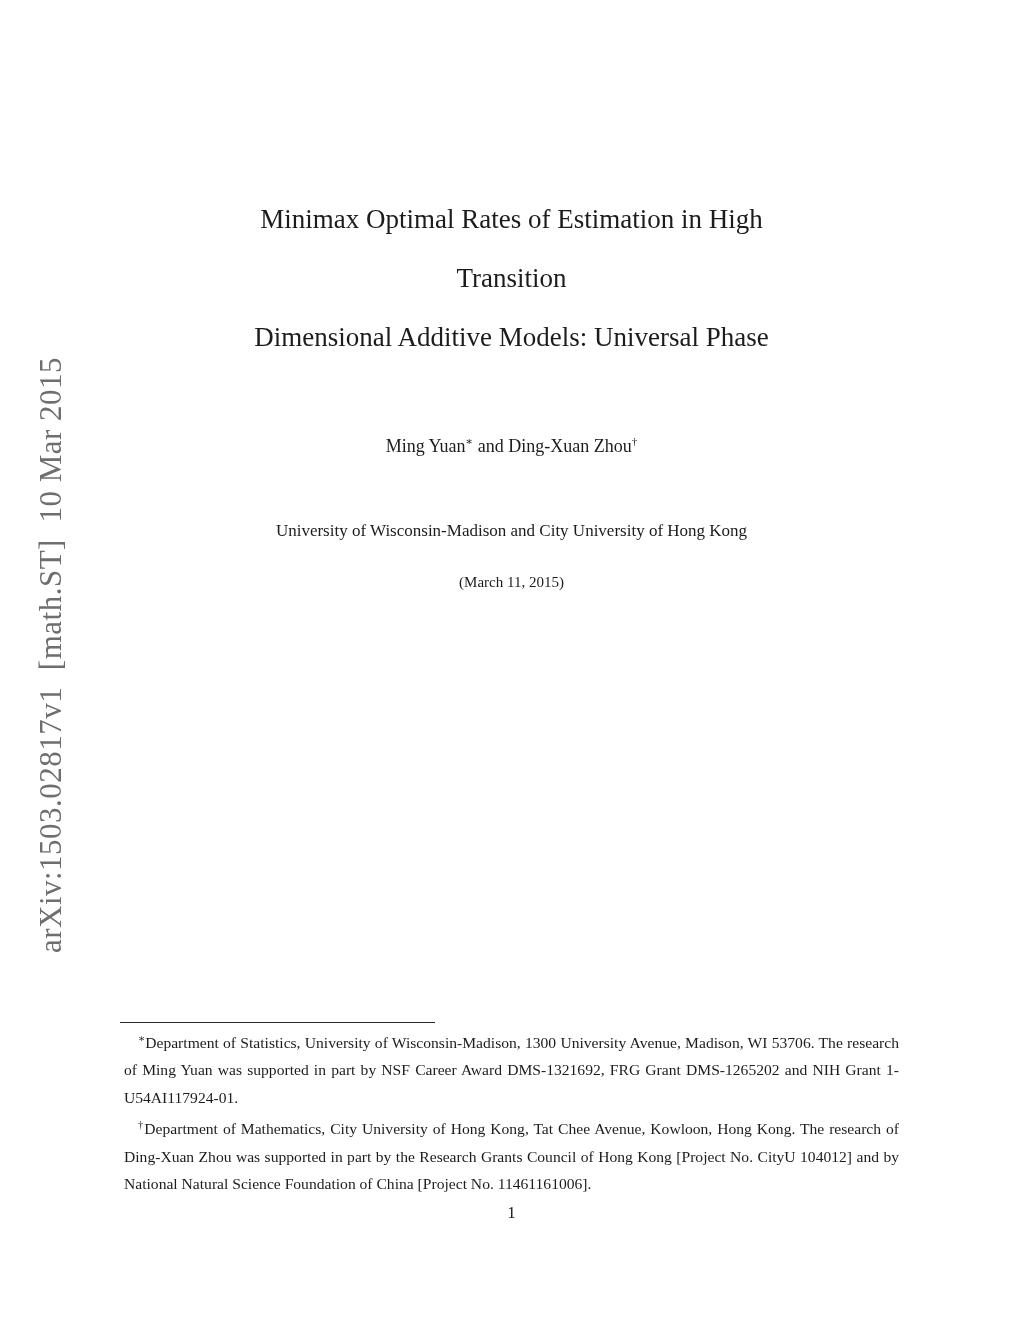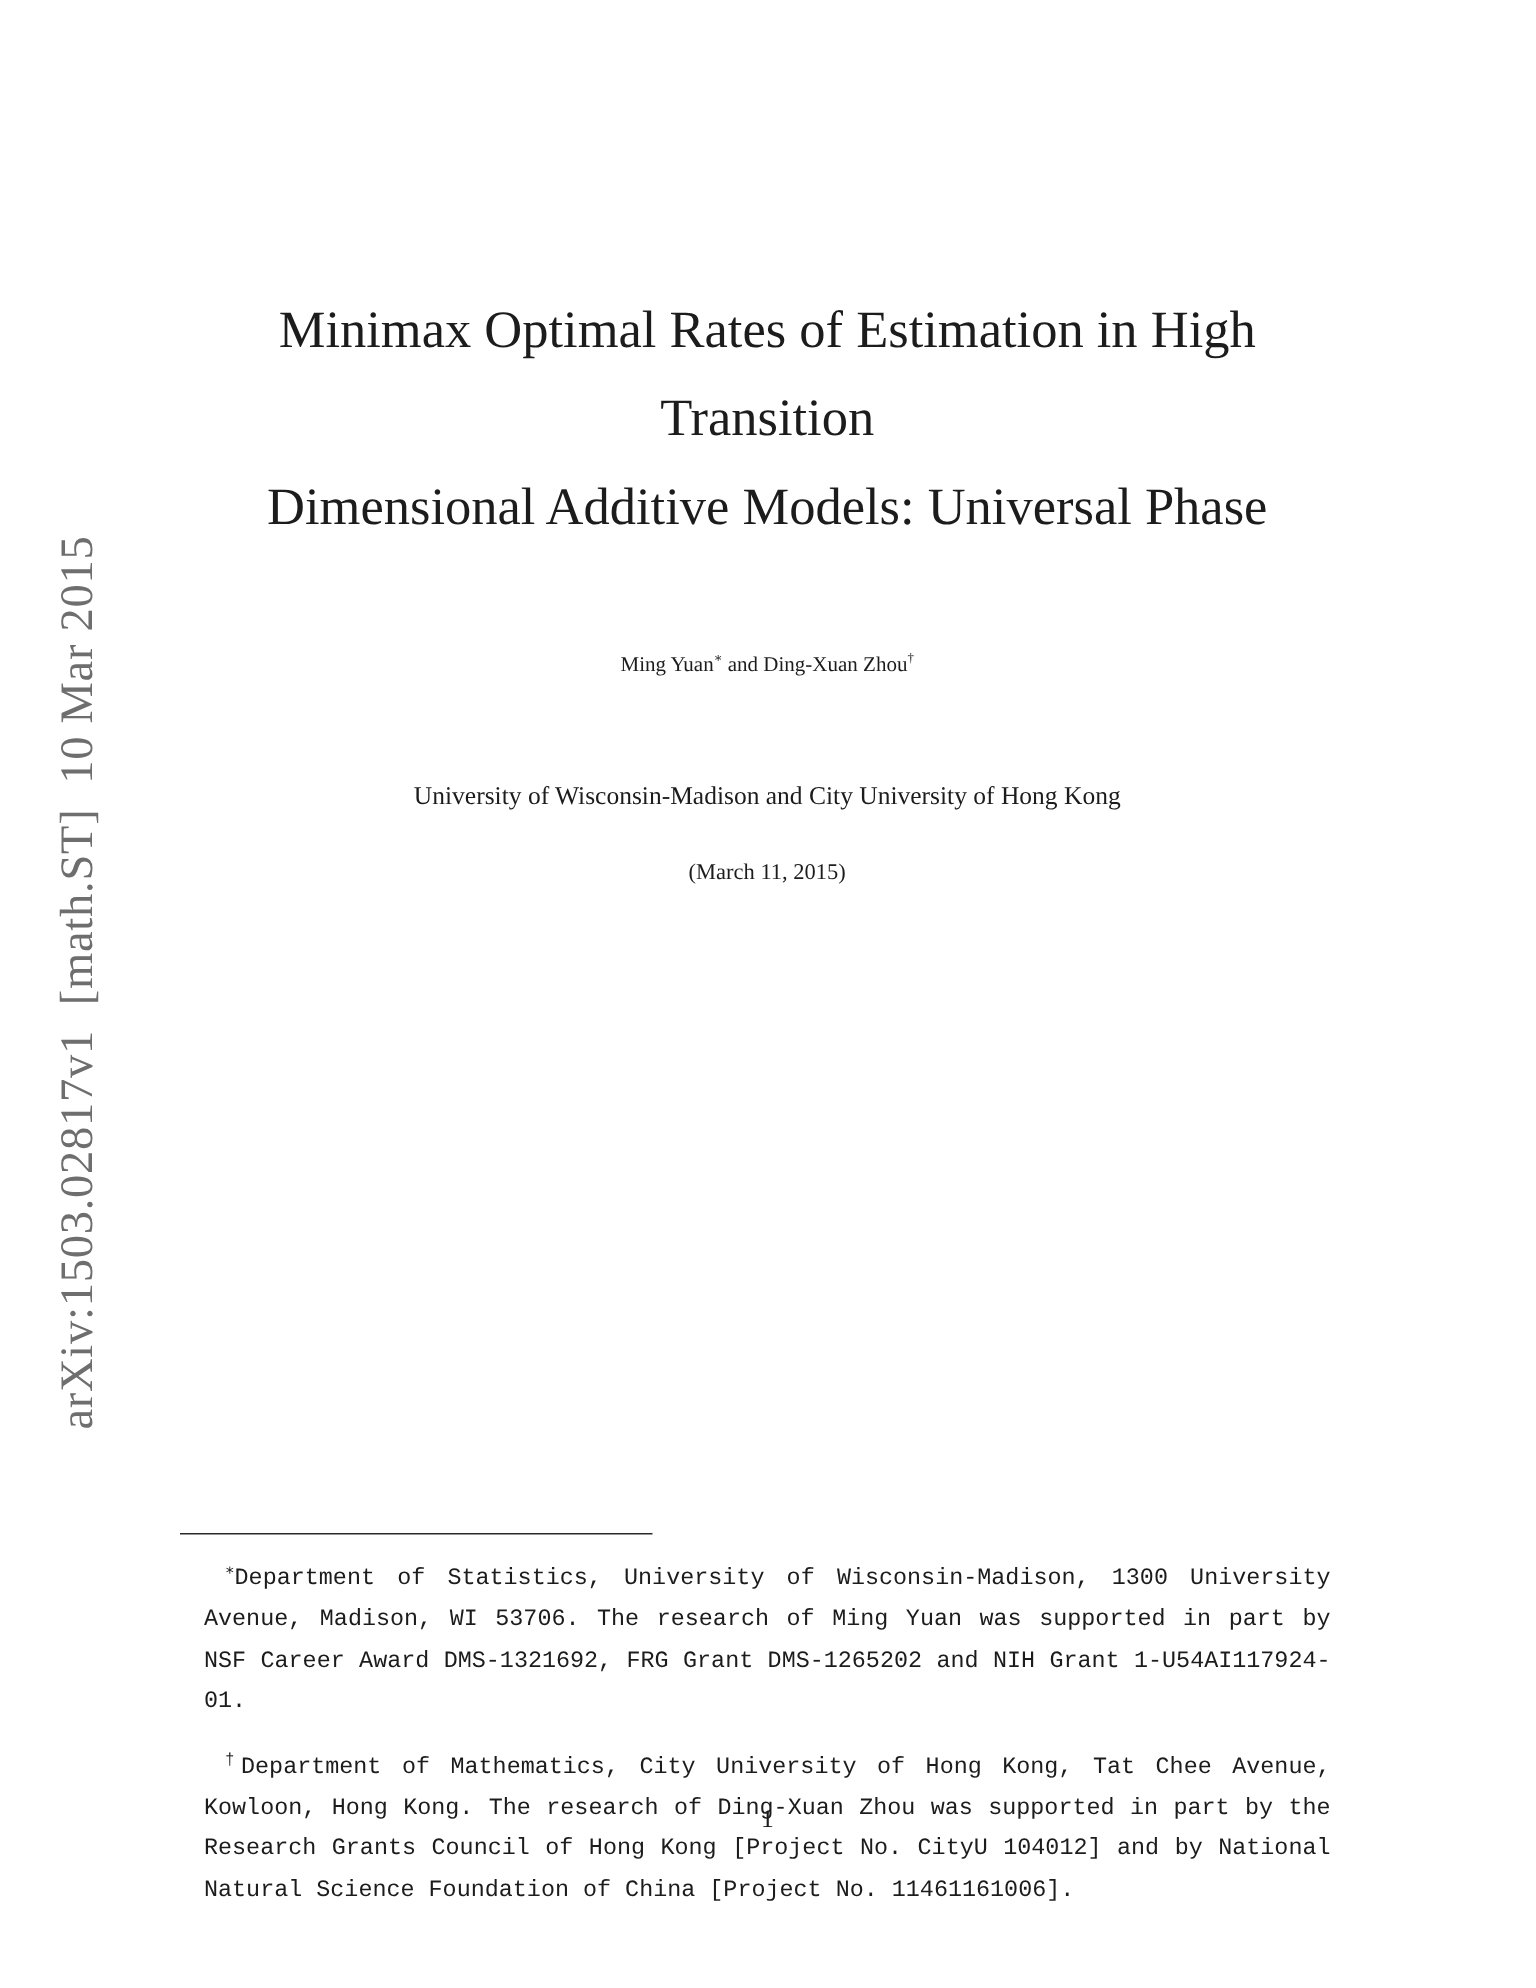--- a/index.html
+++ b/index.html
@@ -26,31 +26,31 @@
     font-size: 31px;
     letter-spacing: 0.5px;
     color: #6e6e6e;
   }
   .title-block {
     position: absolute;
     top: 190px;
     left: 120px;
     width: 783px;
     text-align: center;
-    font-size: 35px;
+    font-size: 27px;
     line-height: 59px;
     font-weight: normal;
   }
   .authors-line {
     position: absolute;
     top: 436px;
     left: 120px;
     width: 783px;
     text-align: center;
-    font-size: 14px;
+    font-size: 18px;
   }
   .authors-line .sup {
     vertical-align: super;
     font-size: 62%;
     line-height: 0;
   }
   .affiliation-line {
     position: absolute;
     top: 521px;
     left: 60px;
@@ -76,22 +76,21 @@
     width: 315px;
     height: 0;
     border-top: 1.6px solid #2a2a2a;
     margin: 0 0 6px 0;
   }
   .footnote {
     font-size: 15.6px;
     line-height: 27.4px;
     text-align: justify;
     text-indent: 14px;
-    margin: 16px;
-    font-family: Liberation Mono, monospace;
+    margin: 4px;
   }
   .footnote .sup {
     vertical-align: super;
     font-size: 68%;
     line-height: 0;
   }
   .page-number {
     position: absolute;
     top: 1203px;
     left: 120px;

